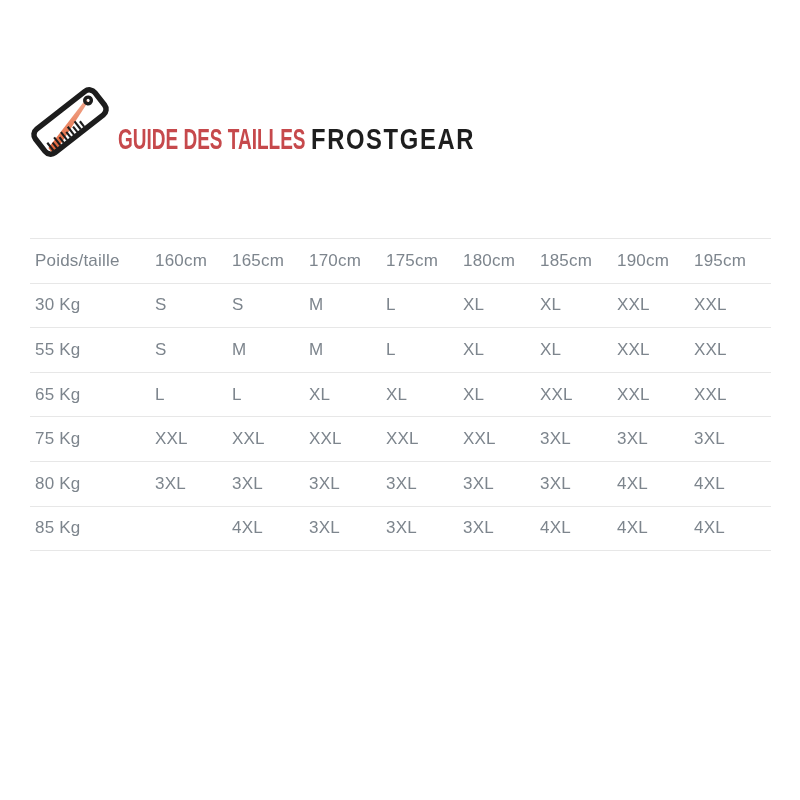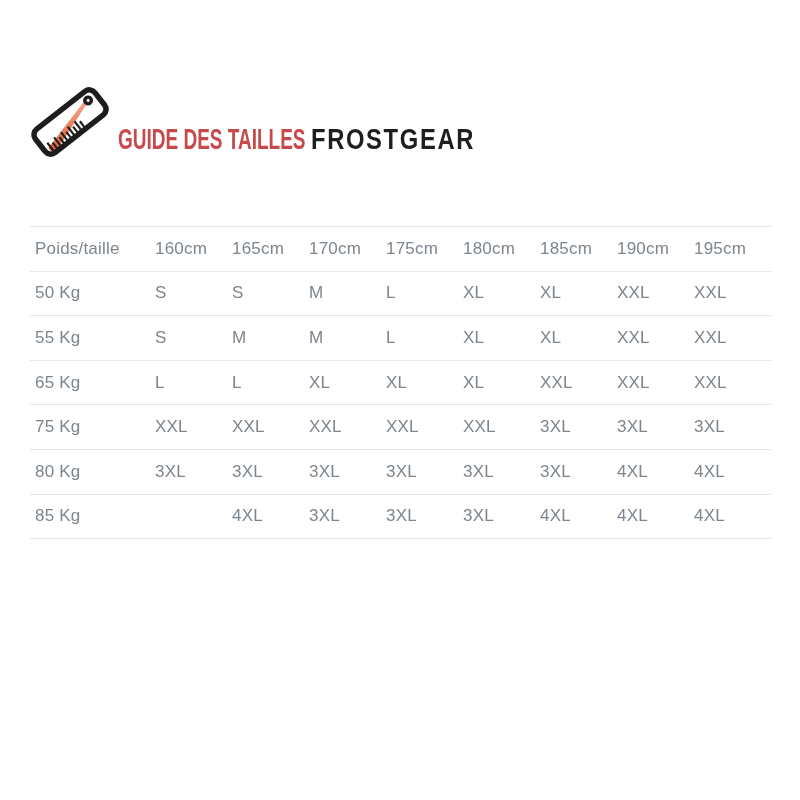--- a/index.html
+++ b/index.html
@@ -58,21 +58,21 @@
     letter-spacing: 2px;
     transform: scaleX(0.82);
     transform-origin: 0 0;
     white-space: nowrap;
   }
 
   
   .size-table {
     position: absolute;
     left: 30px;
-    top: 226px;
+    top: 238px;
     width: 741px;
     border-collapse: collapse;
     table-layout: fixed;
   }
   .size-table col.c-first { width: 125px; }
   .size-table col.c-size  { width: 77px; }
   .size-table th,
   .size-table td {
     height: 43.6px;
     padding: 0;
@@ -151,21 +151,21 @@
         <th>170cm</th>
         <th>175cm</th>
         <th>180cm</th>
         <th>185cm</th>
         <th>190cm</th>
         <th>195cm</th>
       </tr>
     </thead>
     <tbody>
       <tr>
-        <td class="first-col">50 Kg</td>
+        <td class="first-col">30 Kg</td>
         <td>S</td>
         <td>S</td>
         <td>M</td>
         <td>L</td>
         <td>XL</td>
         <td>XL</td>
         <td>XXL</td>
         <td>XXL</td>
       </tr>
       <tr>

